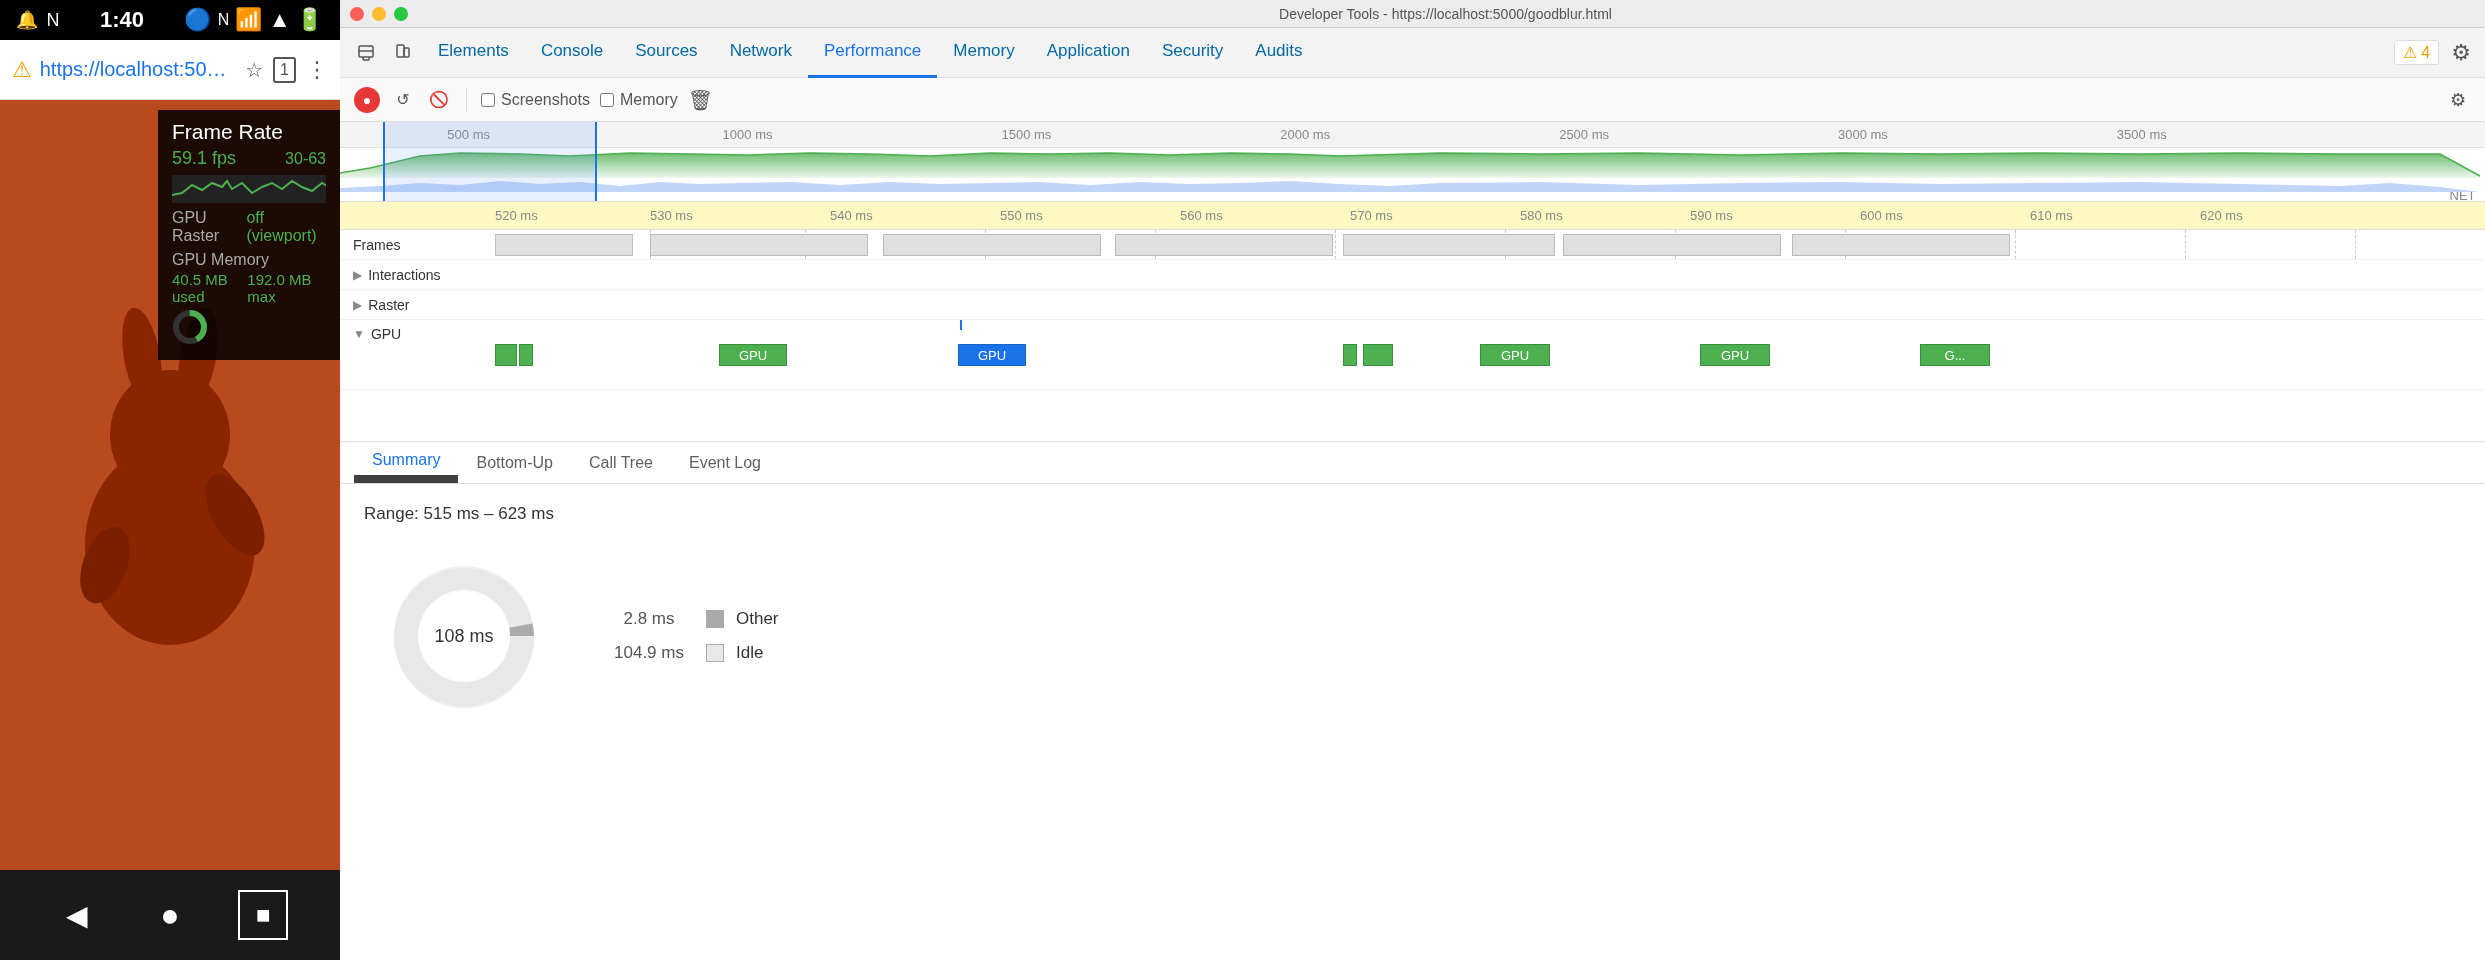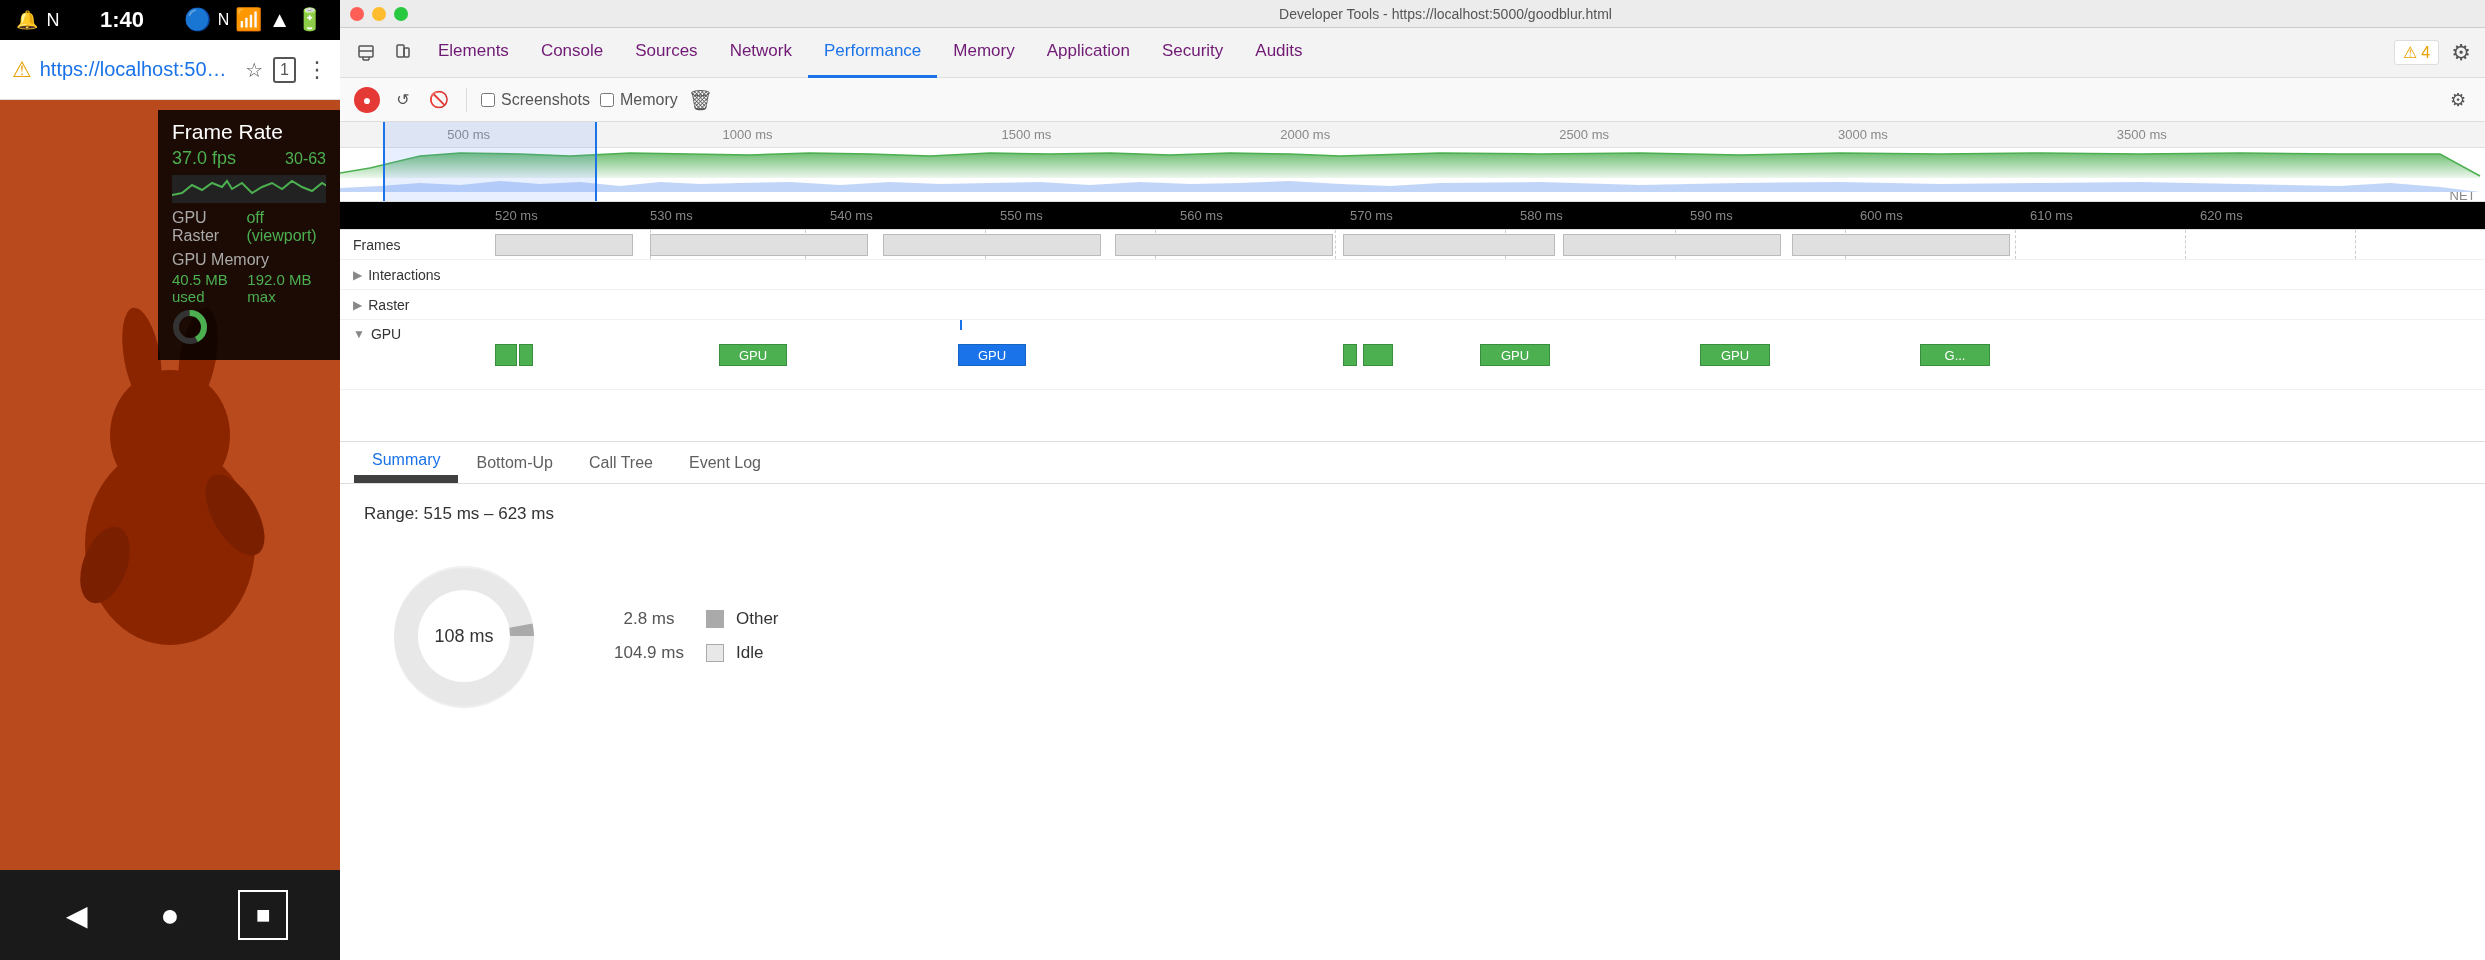--- a/index.html
+++ b/index.html
@@ -196,21 +196,21 @@
       align-items: center;
       gap: 0;
       flex: 1;
     }
     .tab-item {
       padding: 0 16px;
       height: 50px;
       display: flex;
       align-items: center;
       font-size: 17px;
-      color: #701a75;
+      color: #0369a1;
       cursor: pointer;
       border-bottom: 3px solid transparent;
       white-space: nowrap;
       flex-shrink: 0;
     }
     .tab-item.active {
       color: #1a73e8;
       border-bottom: 3px solid #1a73e8;
     }
     #tabs-right {
@@ -328,21 +328,21 @@
       height: 240px;
       background: #fff;
       border-bottom: 1px solid #ddd;
       display: flex;
       flex-direction: column;
       overflow: hidden;
       position: relative;
     }
     #timeline-zoom-ruler {
       height: 28px;
-      background: #000000;
+      background: #fef9c3;
       border-bottom: 1px solid #e0e0e0;
       display: flex;
       align-items: center;
       padding-left: 155px;
       font-size: 13px;
       color: #888;
       position: relative;
     }
     .zoom-tick {
       position: absolute;
@@ -539,21 +539,21 @@
     <div id="phone-address-icons">
       <span>☆</span>
       <span style="border:2px solid #555;padding:2px 5px;font-size:16px;border-radius:3px;">1</span>
       <span style="font-size:22px;">⋮</span>
     </div>
   </div>
 
   <div id="frame-rate-widget">
     <div id="frame-rate-title">Frame Rate</div>
     <div style="display:flex;justify-content:space-between;align-items:center;">
-      <span id="frame-rate-fps">37.0 fps</span>
+      <span id="frame-rate-fps">59.1 fps</span>
       <span id="frame-rate-range">30-63</span>
     </div>
     <div id="frame-rate-graph">
       <svg width="100%" height="28">
         <polyline points="0,20 10,18 20,10 30,15 40,8 50,12 55,6 60,14 70,8 80,18 90,12 100,8 110,14 120,6 130,12 140,16 150,8 160,14 170,10 180,6" fill="none" stroke="#4caf50" stroke-width="2"></polyline>
       </svg>
     </div>
     <div id="gpu-raster-row">
       <span id="gpu-raster-label">GPU Raster</span>
       <span id="gpu-raster-value">off (viewport)</span>

